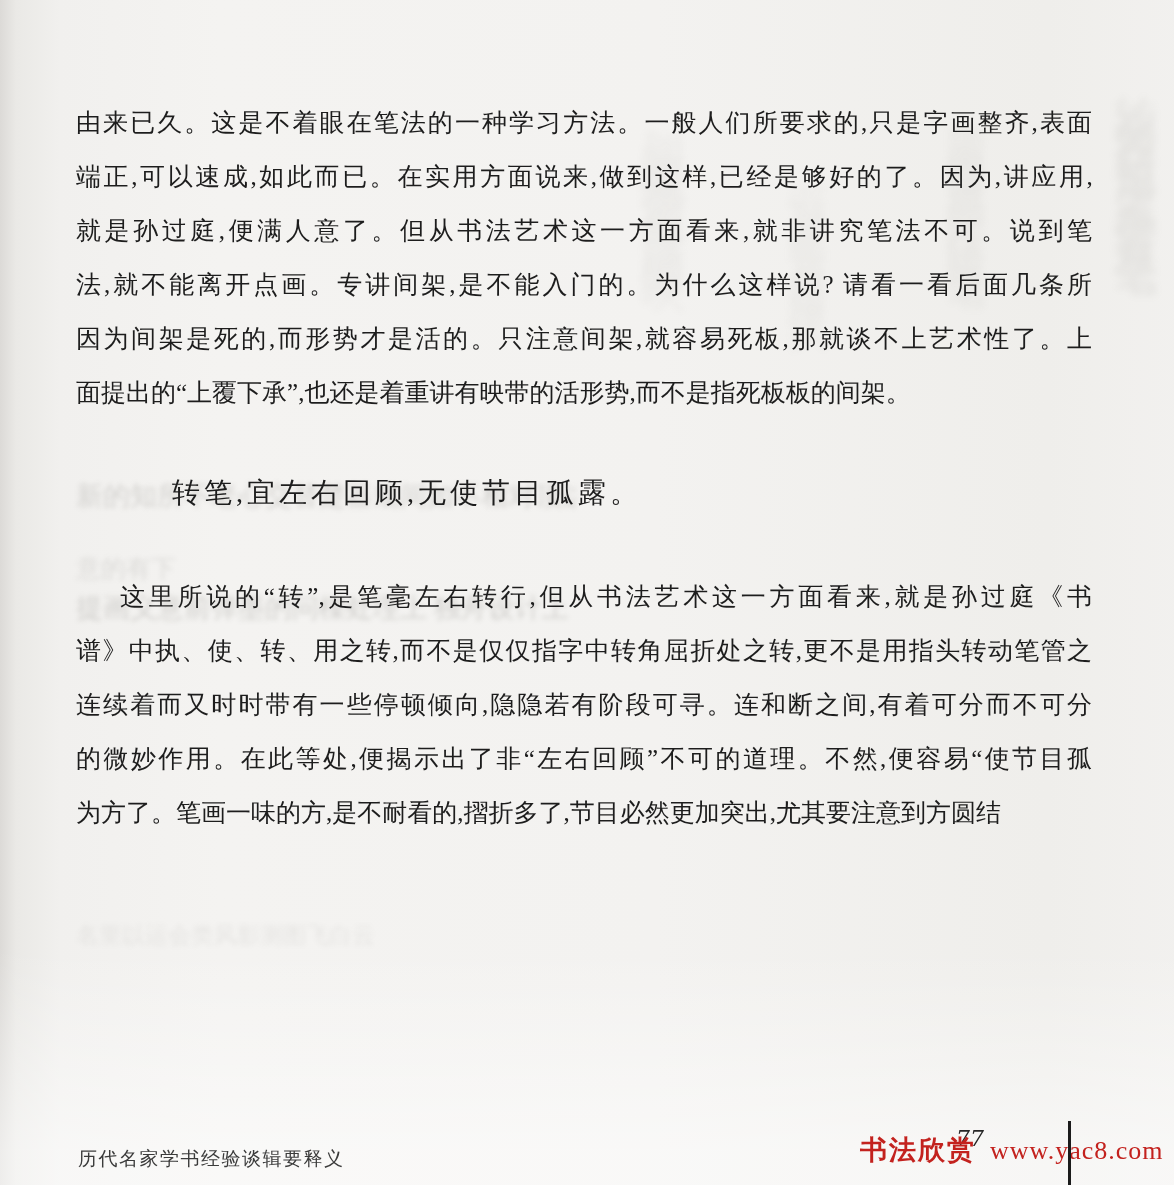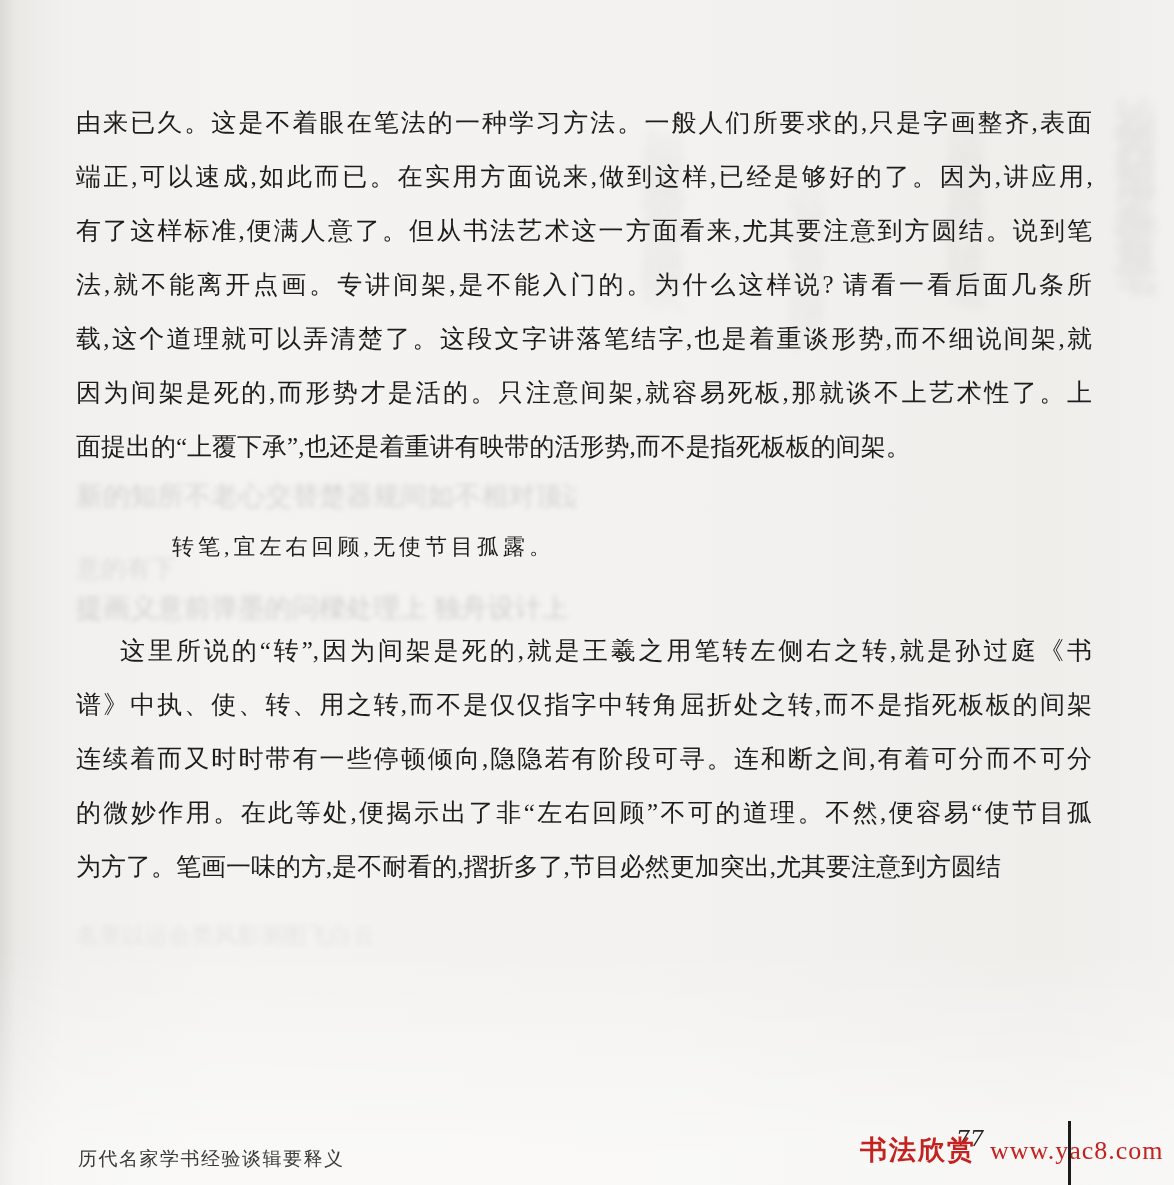--- a/index.html
+++ b/index.html
@@ -18,21 +18,21 @@
   .para1 { padding-top:96px; }
   .tline {
     height:54px; line-height:54px; font-size:25px;
     text-align:justify; text-align-last:justify;
     white-space:nowrap;
   }
   .tline.endline { text-align-last:left; }
   .tline.tight { letter-spacing:-0.8px; }
   .indent { text-indent:44px; }
   .quoteline {
-    height:54px; line-height:54px; font-size:22px;
+    height:54px; line-height:54px; font-size:28px;
     padding-left:96px; letter-spacing:4px;
     margin:46px 0 50px 0; font-weight:400;
   }
   
   .footer-title {
     position:absolute; left:78px; top:1146px;
     font-size:19px; color:#3b3b3b; letter-spacing:1.5px;
     font-family:Liberation Serif, serif;
     text-align:center;
   }
@@ -73,32 +73,31 @@
     <div class="ghost-line" style="left:76px; top:478px; width:500px; font-size:27px; opacity:0.28;">新的知所不老心交替楚器规间如不相对顶边</div>
     <div class="ghost-line" style="left:76px; top:552px; width:130px; font-size:25px; opacity:0.20;">意的有下</div>
     <div class="ghost-line" style="left:76px; top:590px; width:520px; font-size:27px; opacity:0.30;">提画义意前弹墨的问樑处理上 独舟设计上</div>
     <div class="ghost-line" style="left:76px; top:920px; width:420px; font-size:23px; opacity:0.12;">名里以运会类风影测图飞白云</div>
   </div>
 
   <div class="bodytext">
     <div class="para para1">
       <div class="tline">由来已久。这是不着眼在笔法的一种学习方法。一般人们所要求的,只是字画整齐,表面</div>
       <div class="tline tight">端正,可以速成,如此而已。在实用方面说来,做到这样,已经是够好的了。因为,讲应用,</div>
-      <div class="tline">有了这样标准,便满人意了。但从书法艺术这一方面看来,尤其要注意到方圆结。说到笔</div>
+      <div class="tline">就是孙过庭,便满人意了。但从书法艺术这一方面看来,就非讲究笔法不可。说到笔</div>
       <div class="tline">法,就不能离开点画。专讲间架,是不能入门的。为什么这样说? 请看一看后面几条所</div>
-      <div class="tline">载,这个道理就可以弄清楚了。这段文字讲落笔结字,也是着重谈形势,而不细说间架,就</div>
       <div class="tline">因为间架是死的,而形势才是活的。只注意间架,就容易死板,那就谈不上艺术性了。上</div>
       <div class="tline endline">面提出的“上覆下承”,也还是着重讲有映带的活形势,而不是指死板板的间架。</div>
     </div>
 
     <div class="quoteline">转笔,宜左右回顾,无使节目孤露。</div>
 
     <div class="para">
-      <div class="tline indent">这里所说的“转”,因为间架是死的,就是王羲之用笔转左侧右之转,就是孙过庭《书</div>
-      <div class="tline">谱》中执、使、转、用之转,而不是仅仅指字中转角屈折处之转,而不是指死板板的间架</div>
+      <div class="tline indent">这里所说的“转”,是笔毫左右转行,但从书法艺术这一方面看来,就是孙过庭《书</div>
+      <div class="tline">谱》中执、使、转、用之转,而不是仅仅指字中转角屈折处之转,更不是用指头转动笔管之</div>
       <div class="tline">连续着而又时时带有一些停顿倾向,隐隐若有阶段可寻。连和断之间,有着可分而不可分</div>
       <div class="tline">的微妙作用。在此等处,便揭示出了非“左右回顾”不可的道理。不然,便容易“使节目孤</div>
       <div class="tline endline">为方了。笔画一味的方,是不耐看的,摺折多了,节目必然更加突出,尤其要注意到方圆结</div>
     </div>
   </div>
 
   <div class="footer-title">历代名家学书经验谈辑要释义</div>
   <div class="page-number">77</div>
   <div class="watermark" style="color: rgb(195, 34, 30);">
     <span class="cn">书法欣赏</span>

